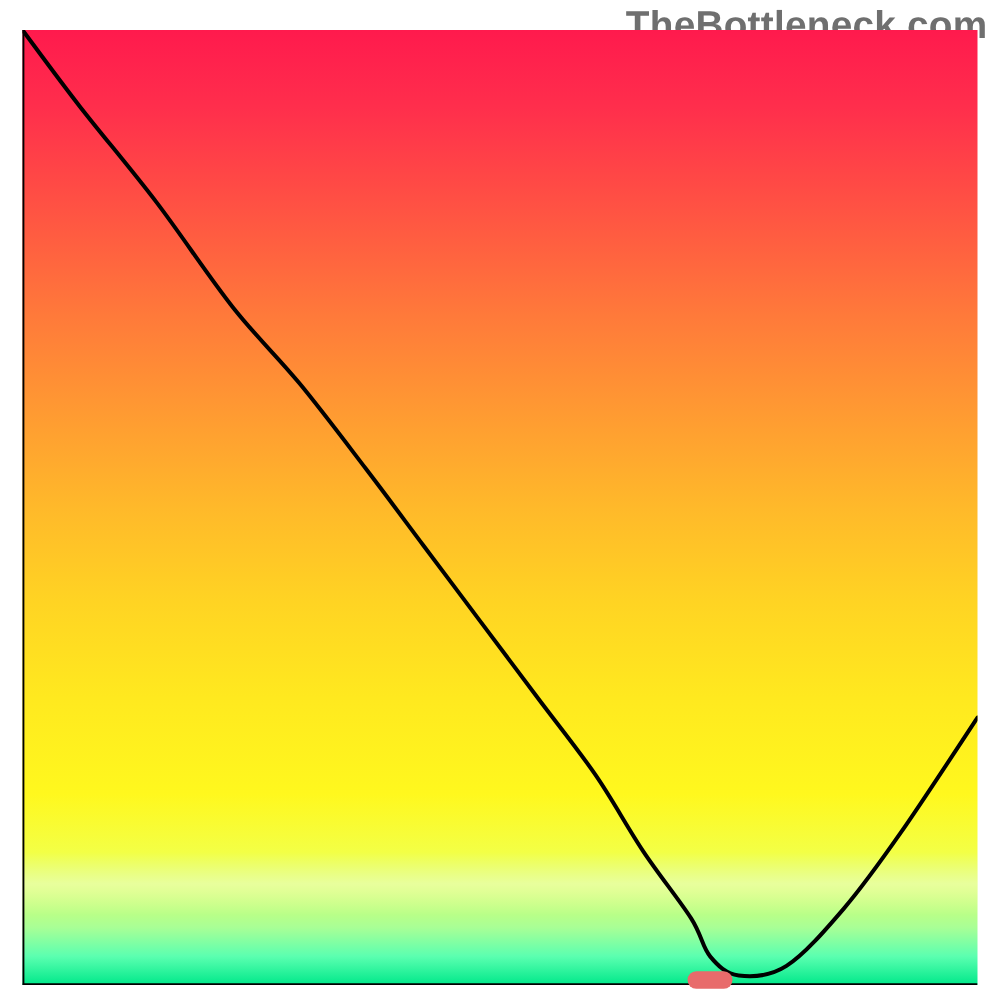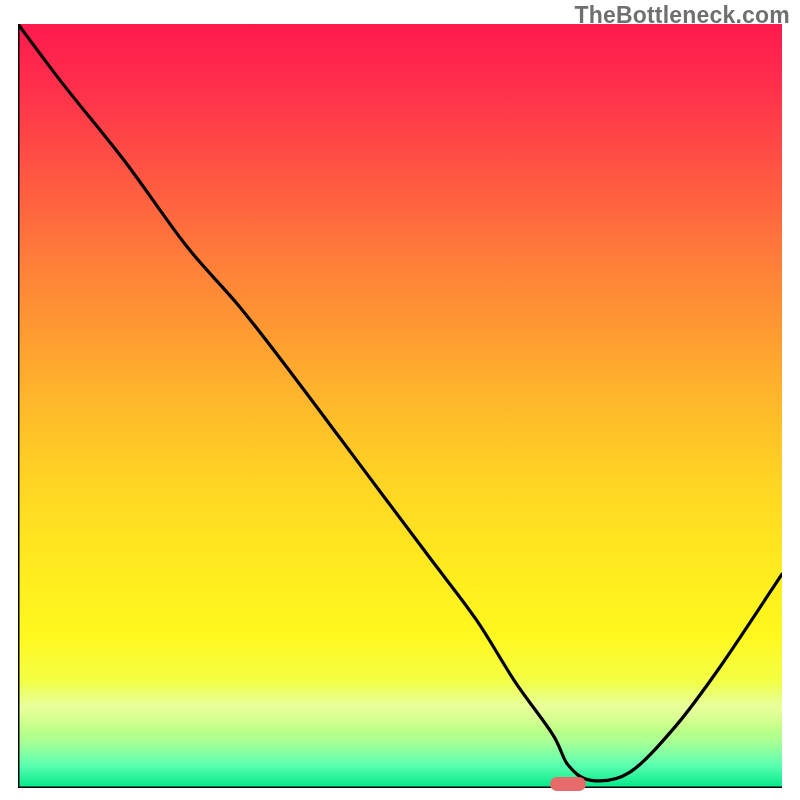--- a/index.html
+++ b/index.html
@@ -84,21 +84,21 @@
     width: 36px;
     height: 14px;
     background: #e86b6b;
     border-radius: 7px;
     transform: translate(-50%, -50%);
   }
   .watermark {
     position: absolute;
     top: 2px;
     right: 10px;
-    font-size: 23px;
+    font-size: 31px;
     font-weight: 600;
     color: #6f6f6f;
     letter-spacing: 0.2px;
     user-select: none;
   }
 </style>
 </head>
 <body>
 
 <div class="watermark">TheBottleneck.com</div>

